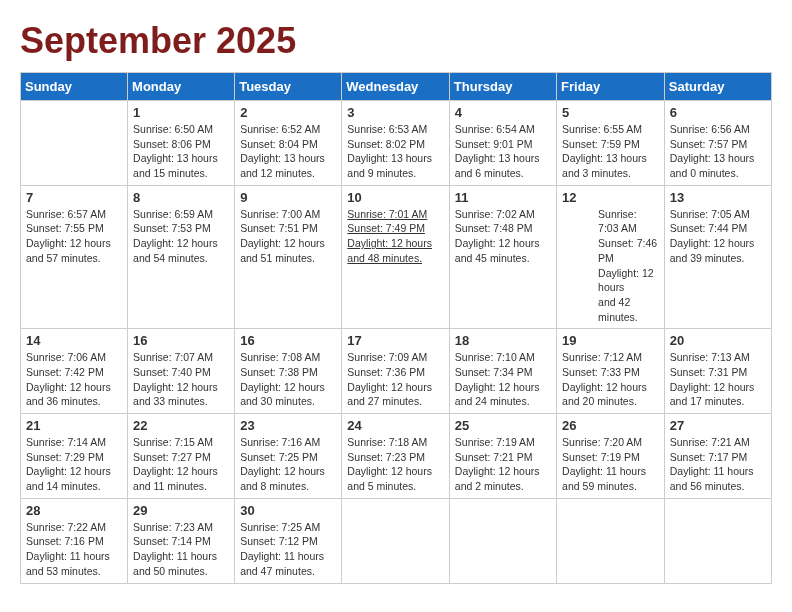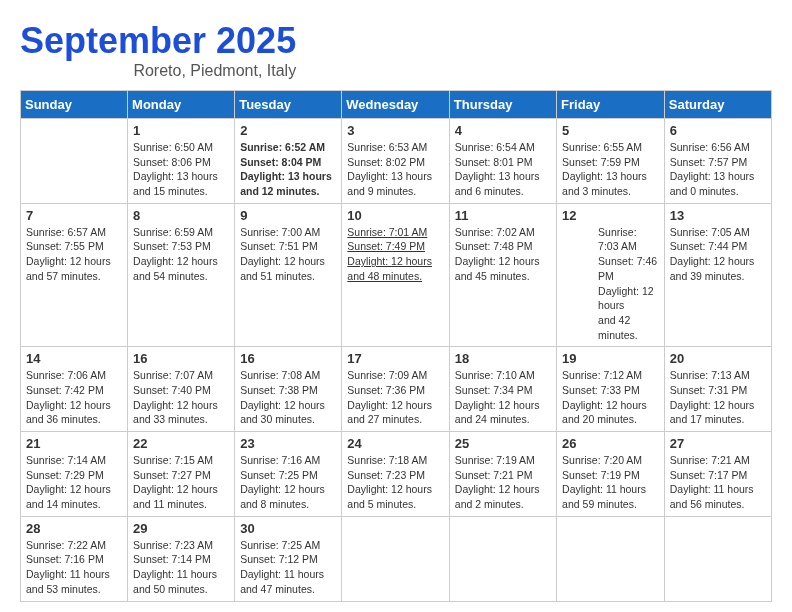--- a/index.html
+++ b/index.html
@@ -39,21 +39,21 @@
       width: 28px;
       height: 28px;
       margin-left: 4px;
     }
     .title-block {
       text-align: right;
     }
     .month-title {
       font-size: 36px;
       font-weight: bold;
-      color: #1d4ed8;
+      color: #7f1d1d;
     }
     .location {
       font-size: 16px;
       color: #555;
     }
     table {
       width: 100%;
       border-collapse: collapse;
     }
     thead tr th {
@@ -90,21 +90,20 @@
     tbody tr:nth-child(even) {
       background: #fff;
     }
   </style>
 </head>
 <body>
 
 <div class="header">
   <div class="title-block">
     <div class="month-title">September 2025</div>
-    <div class="location">Roreto, Piedmont, Italy</div>
   </div>
 </div>
 
 <table>
   <thead>
     <tr>
     <th>Sunday</th>
         <th>Monday</th>
         <th>Tuesday</th>
         <th>Wednesday</th>
@@ -118,36 +117,36 @@
         <td class="empty-cell"></td>
         <td>
           <div class="day-number">1</div>
           <div class="day-info" style="white-space: pre-line;">Sunrise: 6:50 AM
 Sunset: 8:06 PM
 Daylight: 13 hours
 and 15 minutes.</div>
         </td>
         <td>
           <div class="day-number">2</div>
-          <div class="day-info" style="white-space: pre-line; font-weight: bold;">Sunrise: 6:52 AM
+          <div class="day-info" style="white-space: pre-line;">Sunrise: 6:52 AM
 Sunset: 8:04 PM
 Daylight: 13 hours
 and 12 minutes.</div>
         </td>
         <td>
           <div class="day-number">3</div>
           <div class="day-info" style="white-space: pre-line;">Sunrise: 6:53 AM
 Sunset: 8:02 PM
 Daylight: 13 hours
 and 9 minutes.</div>
         </td>
         <td>
           <div class="day-number">4</div>
           <div class="day-info" style="white-space: pre-line;">Sunrise: 6:54 AM
-Sunset: 8:01 PM
+Sunset: 9:01 PM
 Daylight: 13 hours
 and 6 minutes.</div>
         </td>
         <td>
           <div class="day-number">5</div>
           <div class="day-info" style="white-space: pre-line;">Sunrise: 6:55 AM
 Sunset: 7:59 PM
 Daylight: 13 hours
 and 3 minutes.</div>
         </td>

